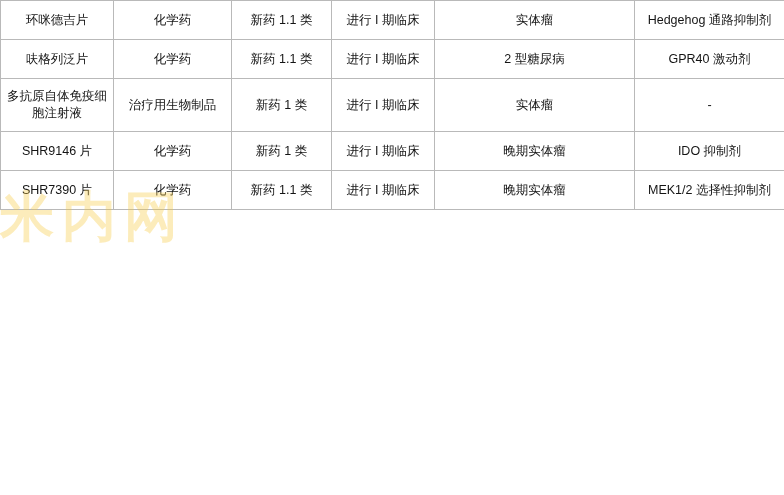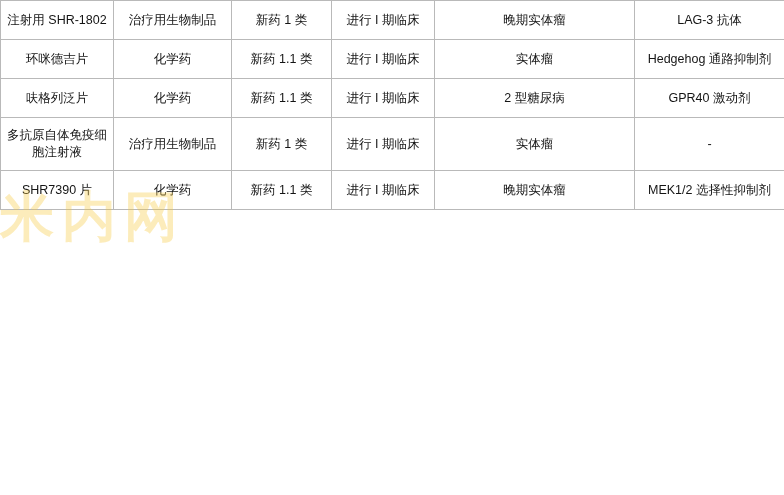--- a/index.html
+++ b/index.html
@@ -72,28 +72,20 @@
   <colgroup>
     <col class="c0">
       <col class="c1">
       <col class="c2">
       <col class="c3">
       <col class="c4">
       <col class="c5">
   </colgroup>
   <tbody>
       <tr class="r-norm">
-        <td>注射用 SHR-1802</td>
-        <td>治疗用生物制品</td>
-        <td>新药 1 类</td>
-        <td>进行 I 期临床</td>
-        <td>晚期实体瘤</td>
-        <td>LAG-3 抗体</td>
-      </tr>
-      <tr class="r-norm">
         <td>环咪德吉片</td>
         <td>化学药</td>
         <td>新药 1.1 类</td>
         <td>进行 I 期临床</td>
         <td>实体瘤</td>
         <td>Hedgehog 通路抑制剂</td>
       </tr>
       <tr class="r-norm">
         <td>呋格列泛片</td>
         <td>化学药</td>
@@ -104,20 +96,28 @@
       </tr>
       <tr class="r-tall">
         <td>多抗原自体免疫细胞注射液</td>
         <td>治疗用生物制品</td>
         <td>新药 1 类</td>
         <td>进行 I 期临床</td>
         <td>实体瘤</td>
         <td>-</td>
       </tr>
       <tr class="r-norm">
+        <td>SHR9146 片</td>
+        <td>化学药</td>
+        <td>新药 1 类</td>
+        <td>进行 I 期临床</td>
+        <td>晚期实体瘤</td>
+        <td>IDO 抑制剂</td>
+      </tr>
+      <tr class="r-norm">
         <td>SHR7390 片</td>
         <td>化学药</td>
         <td>新药 1.1 类</td>
         <td>进行 I 期临床</td>
         <td>晚期实体瘤</td>
         <td>MEK1/2 选择性抑制剂</td>
       </tr>
     </tbody>
 </table>
 

